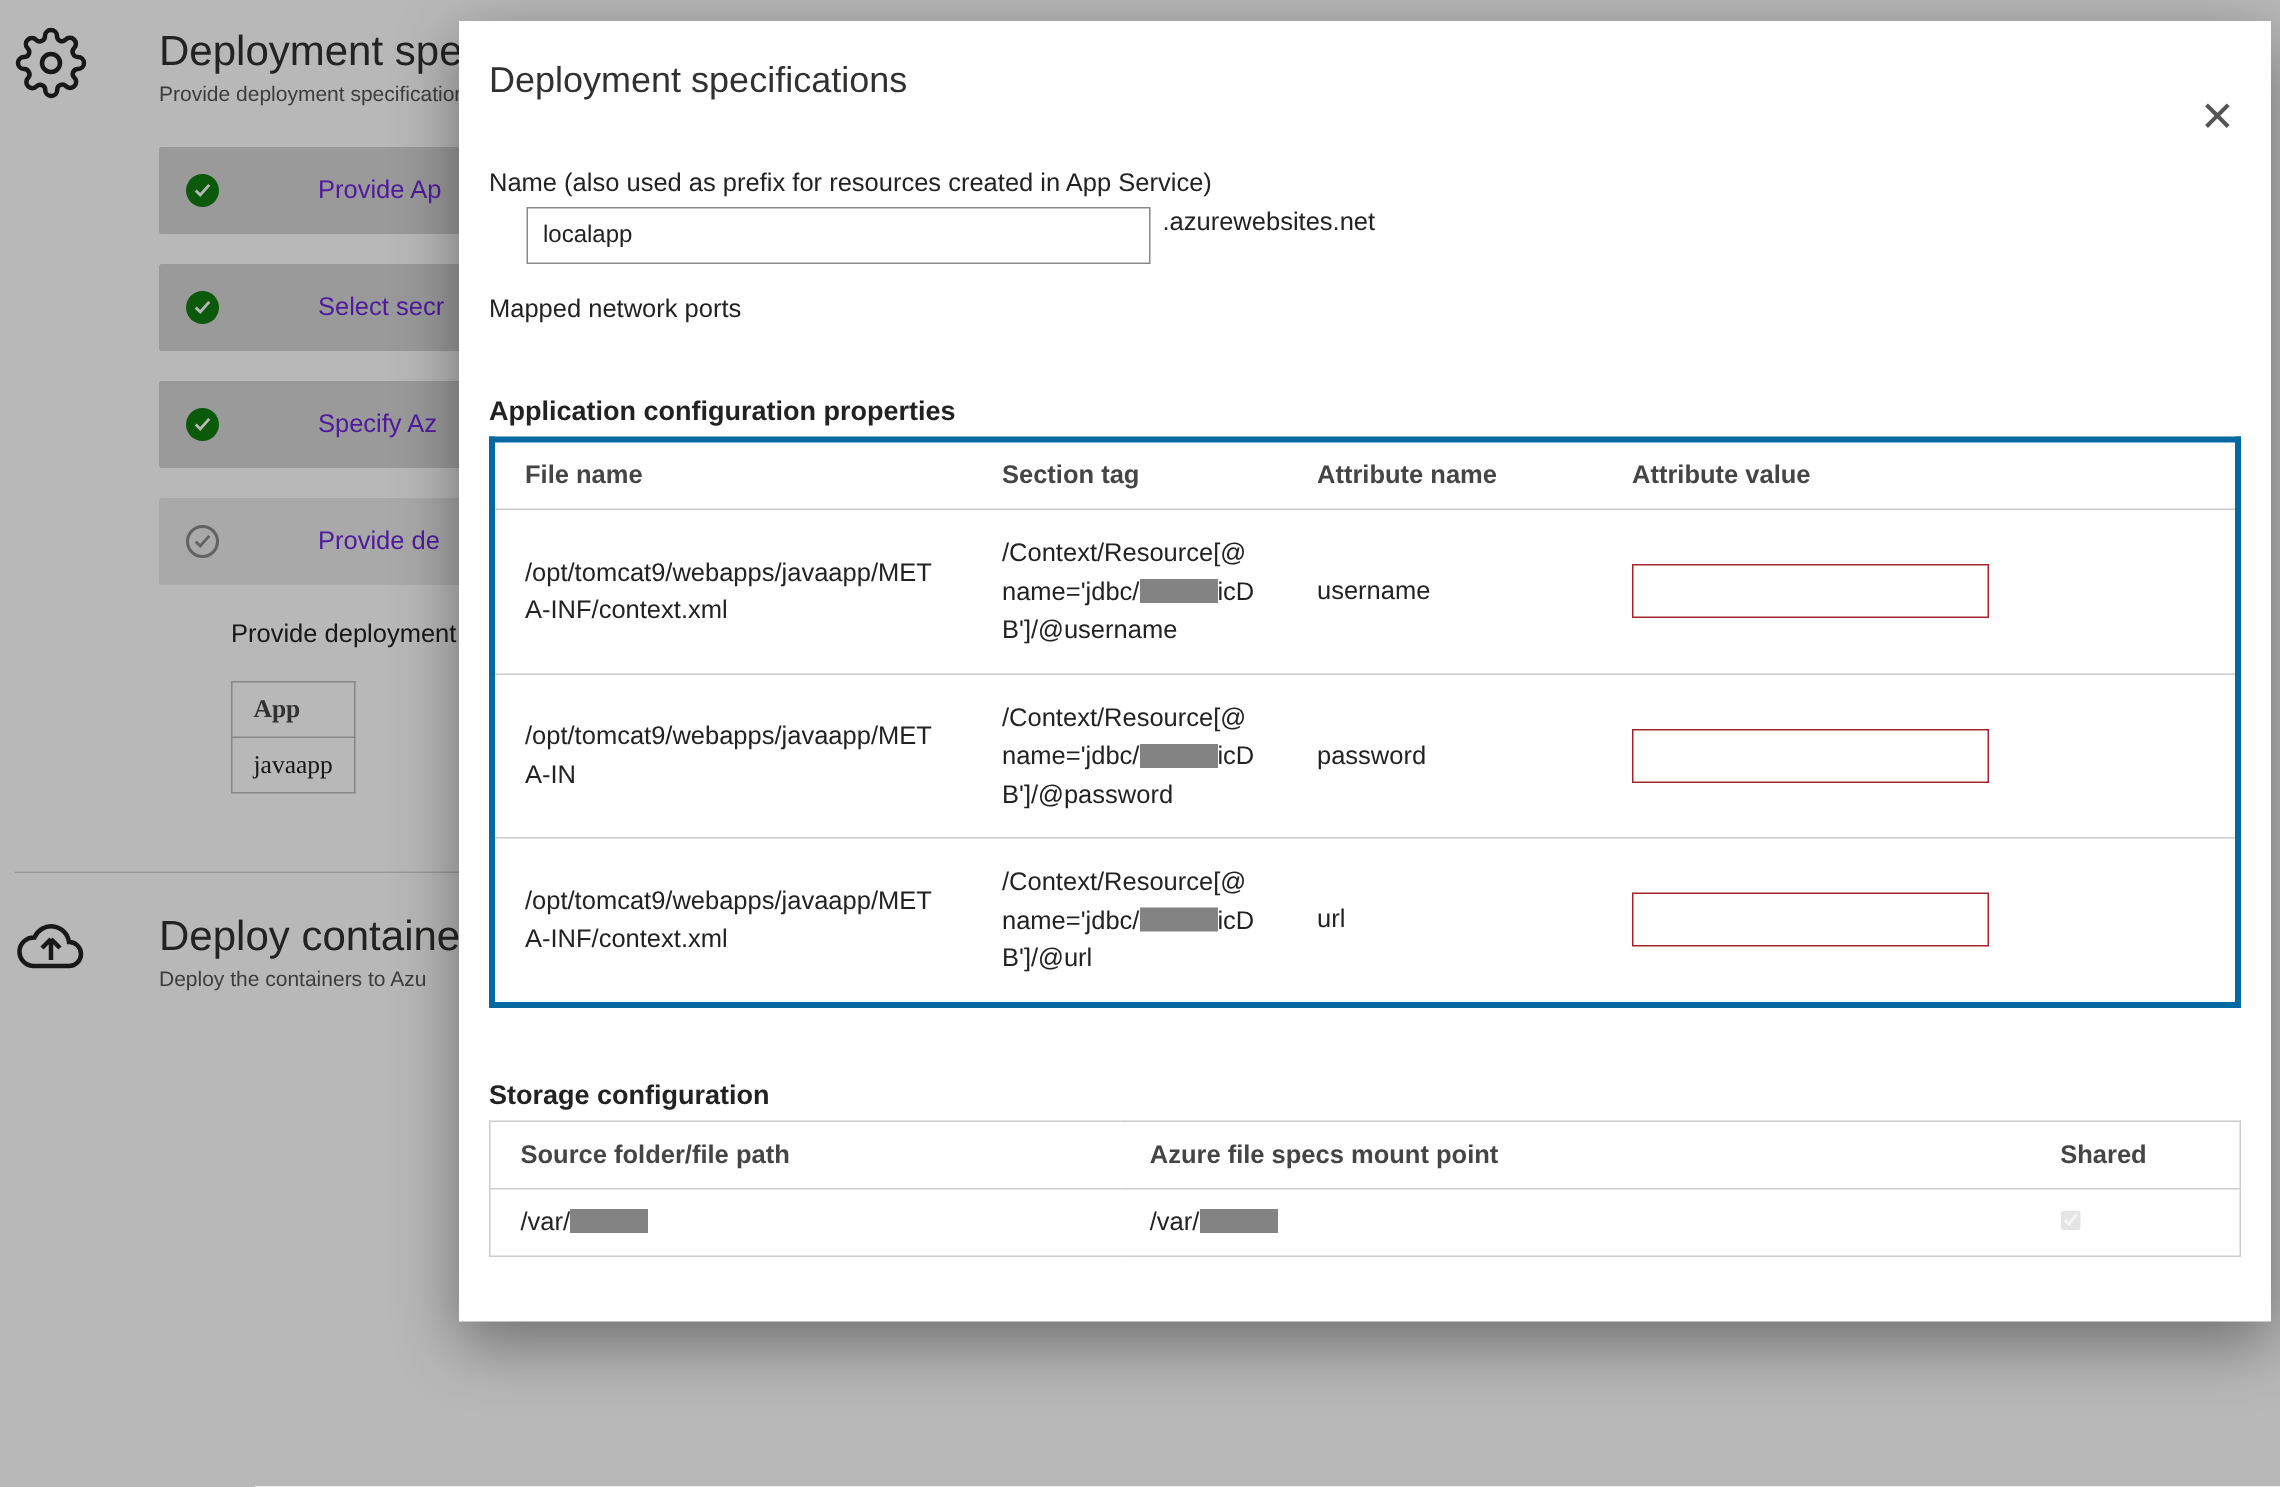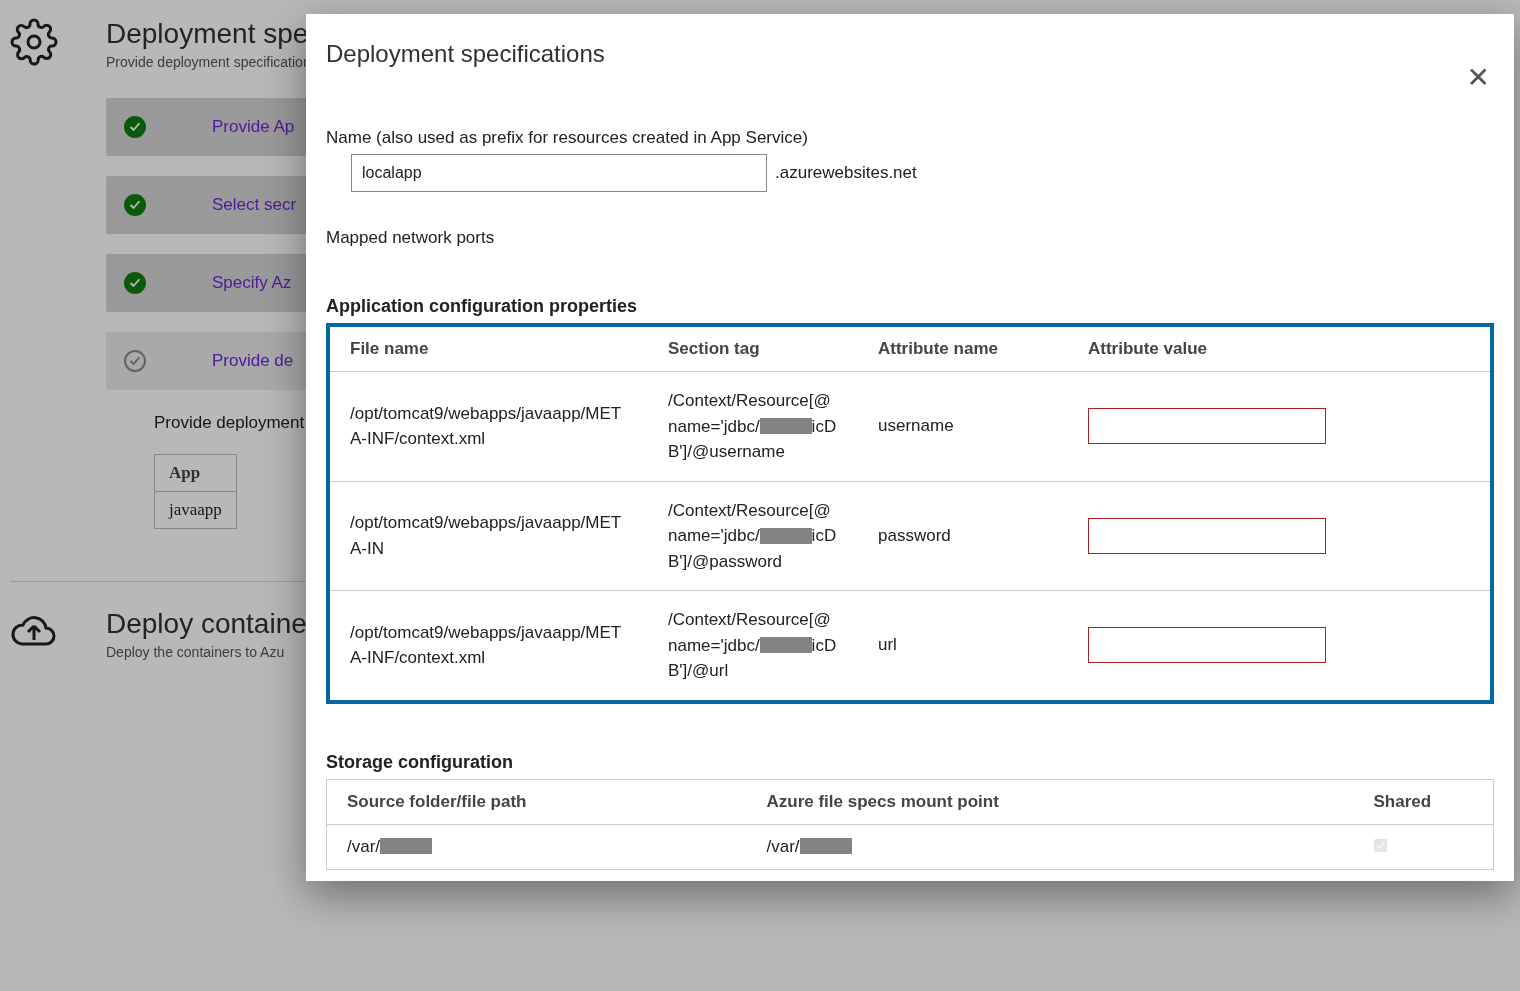--- a/index.html
+++ b/index.html
@@ -134,30 +134,29 @@
       font-size: 28px;
       color: #555;
       cursor: pointer;
       background: none;
       border: none;
       line-height: 1;
       padding: 24px 4px 0 0;
       font-weight: 400;
     }
 
-    .form-row { margin-top: 36px; }
+    .form-row { margin-top: 20px; }
     .form-label {
       font-size: 17px;
       color: #222;
       margin-bottom: 6px;
       display: block;
     }
     .form-inline {
       display: flex;
-      align-items: center;
       gap: 8px;
       padding-left: 25px;
     }
     .form-inline input[type="text"] {
       width: 416px;
       height: 38px;
       border: 1px solid #888;
       padding: 0 10px;
       font-size: 16px;
       color: #222;

